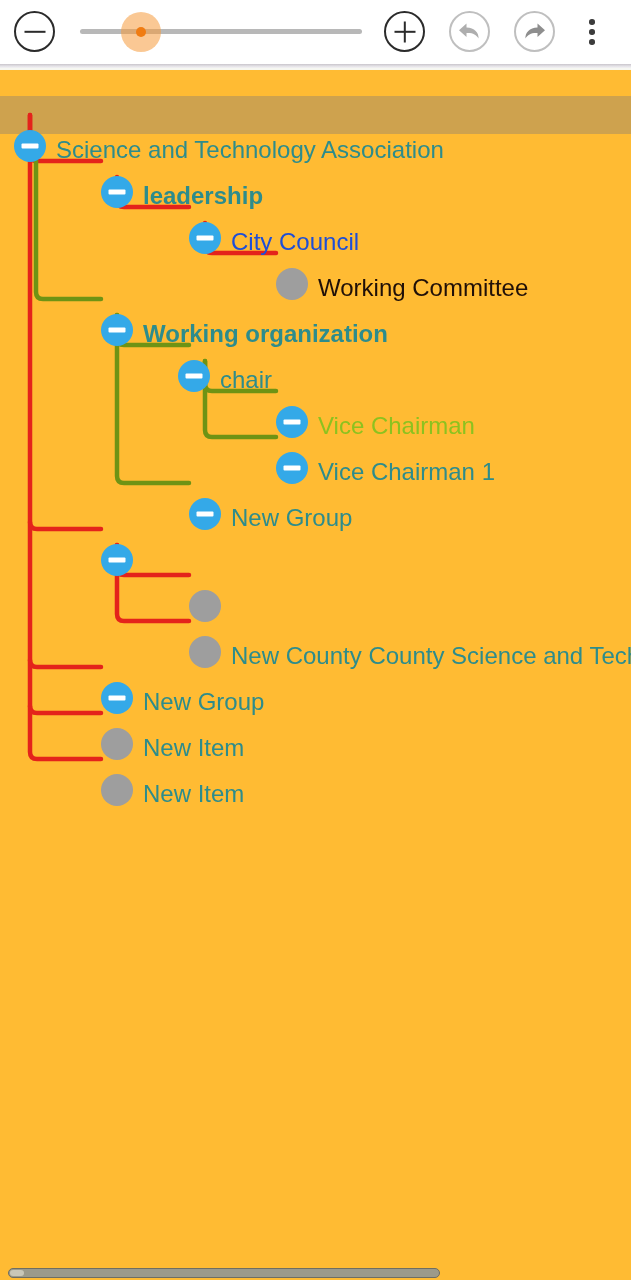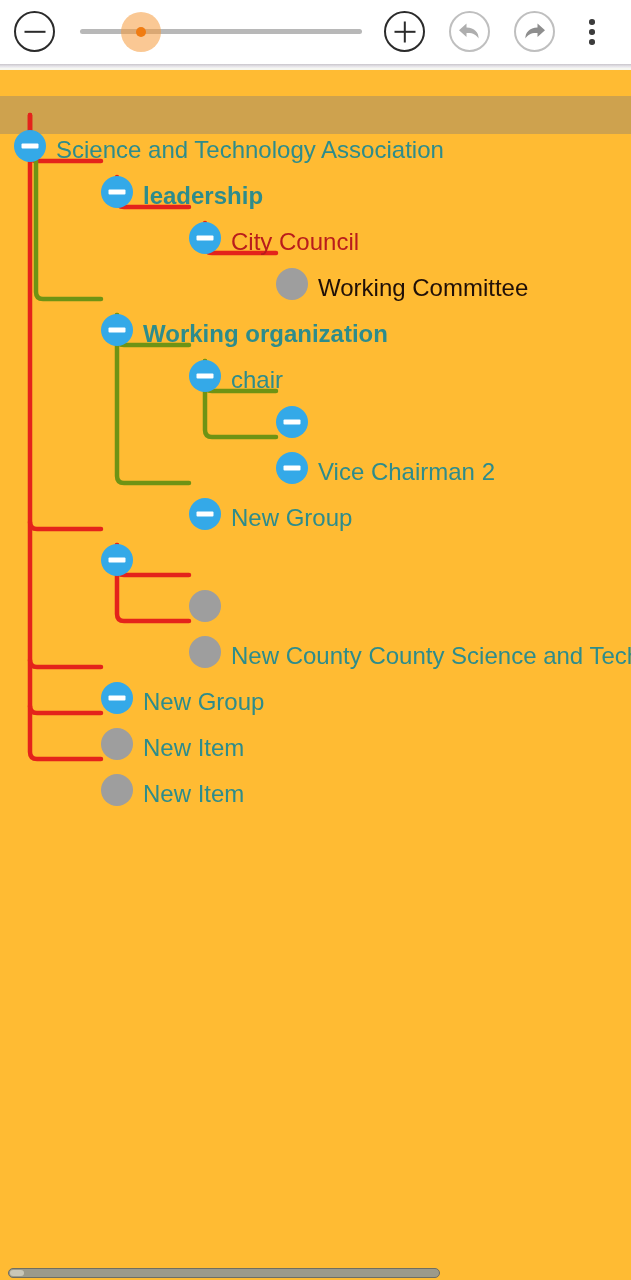--- a/index.html
+++ b/index.html
@@ -182,21 +182,21 @@
   .bullet.leaf {
     width: 32px; height: 32px;
     background: #9e9e9e;
   }
   .label {
     margin-left: 10px;
     font-size: 24px;
     line-height: 1;
     color: #2d8c8c;
   }
-  .label.pink  { color: #b91c1c; }
+  .label.pink  { color: #1d4ed8; }
   .label.olive { color: #8cc21f; }
   .label.dark  { color: #201008; }
 
   
   #hscroll-track {
     position: absolute;
     left: 8px; top: 1268px;
     width: 432px; height: 10px;
     background: #9c9a8a;
     border: 1px solid #6f6e62;
@@ -305,30 +305,31 @@
         <span class="label pink">City Council</span>
       </div>
       <div class="node" style="left: 276px; top: 167px;">
         <div class="bullet leaf"></div>
         <span class="label dark">Working Committee</span>
       </div>
       <div class="node" style="left: 101px; top: 213px; font-weight: bold;">
         <div class="bullet group"></div>
         <span class="label">Working organization</span>
       </div>
-      <div class="node" style="left: 189px; top: 259px;">
+      <div class="node" style="left: 178px; top: 259px;">
         <div class="bullet group"></div>
         <span class="label">chair</span>
       </div>
       <div class="node" style="left: 276px; top: 305px;">
         <div class="bullet group"></div>
+        <span class="label olive">Vice Chairman</span>
       </div>
       <div class="node" style="left: 276px; top: 351px;">
         <div class="bullet group"></div>
-        <span class="label">Vice Chairman 2</span>
+        <span class="label">Vice Chairman 1</span>
       </div>
       <div class="node" style="left: 189px; top: 397px;">
         <div class="bullet group"></div>
         <span class="label">New Group</span>
       </div>
       <div class="node" style="left: 101px; top: 443px;">
         <div class="bullet group"></div>
       </div>
       <div class="node" style="left: 189px; top: 489px;">
         <div class="bullet leaf"></div>

